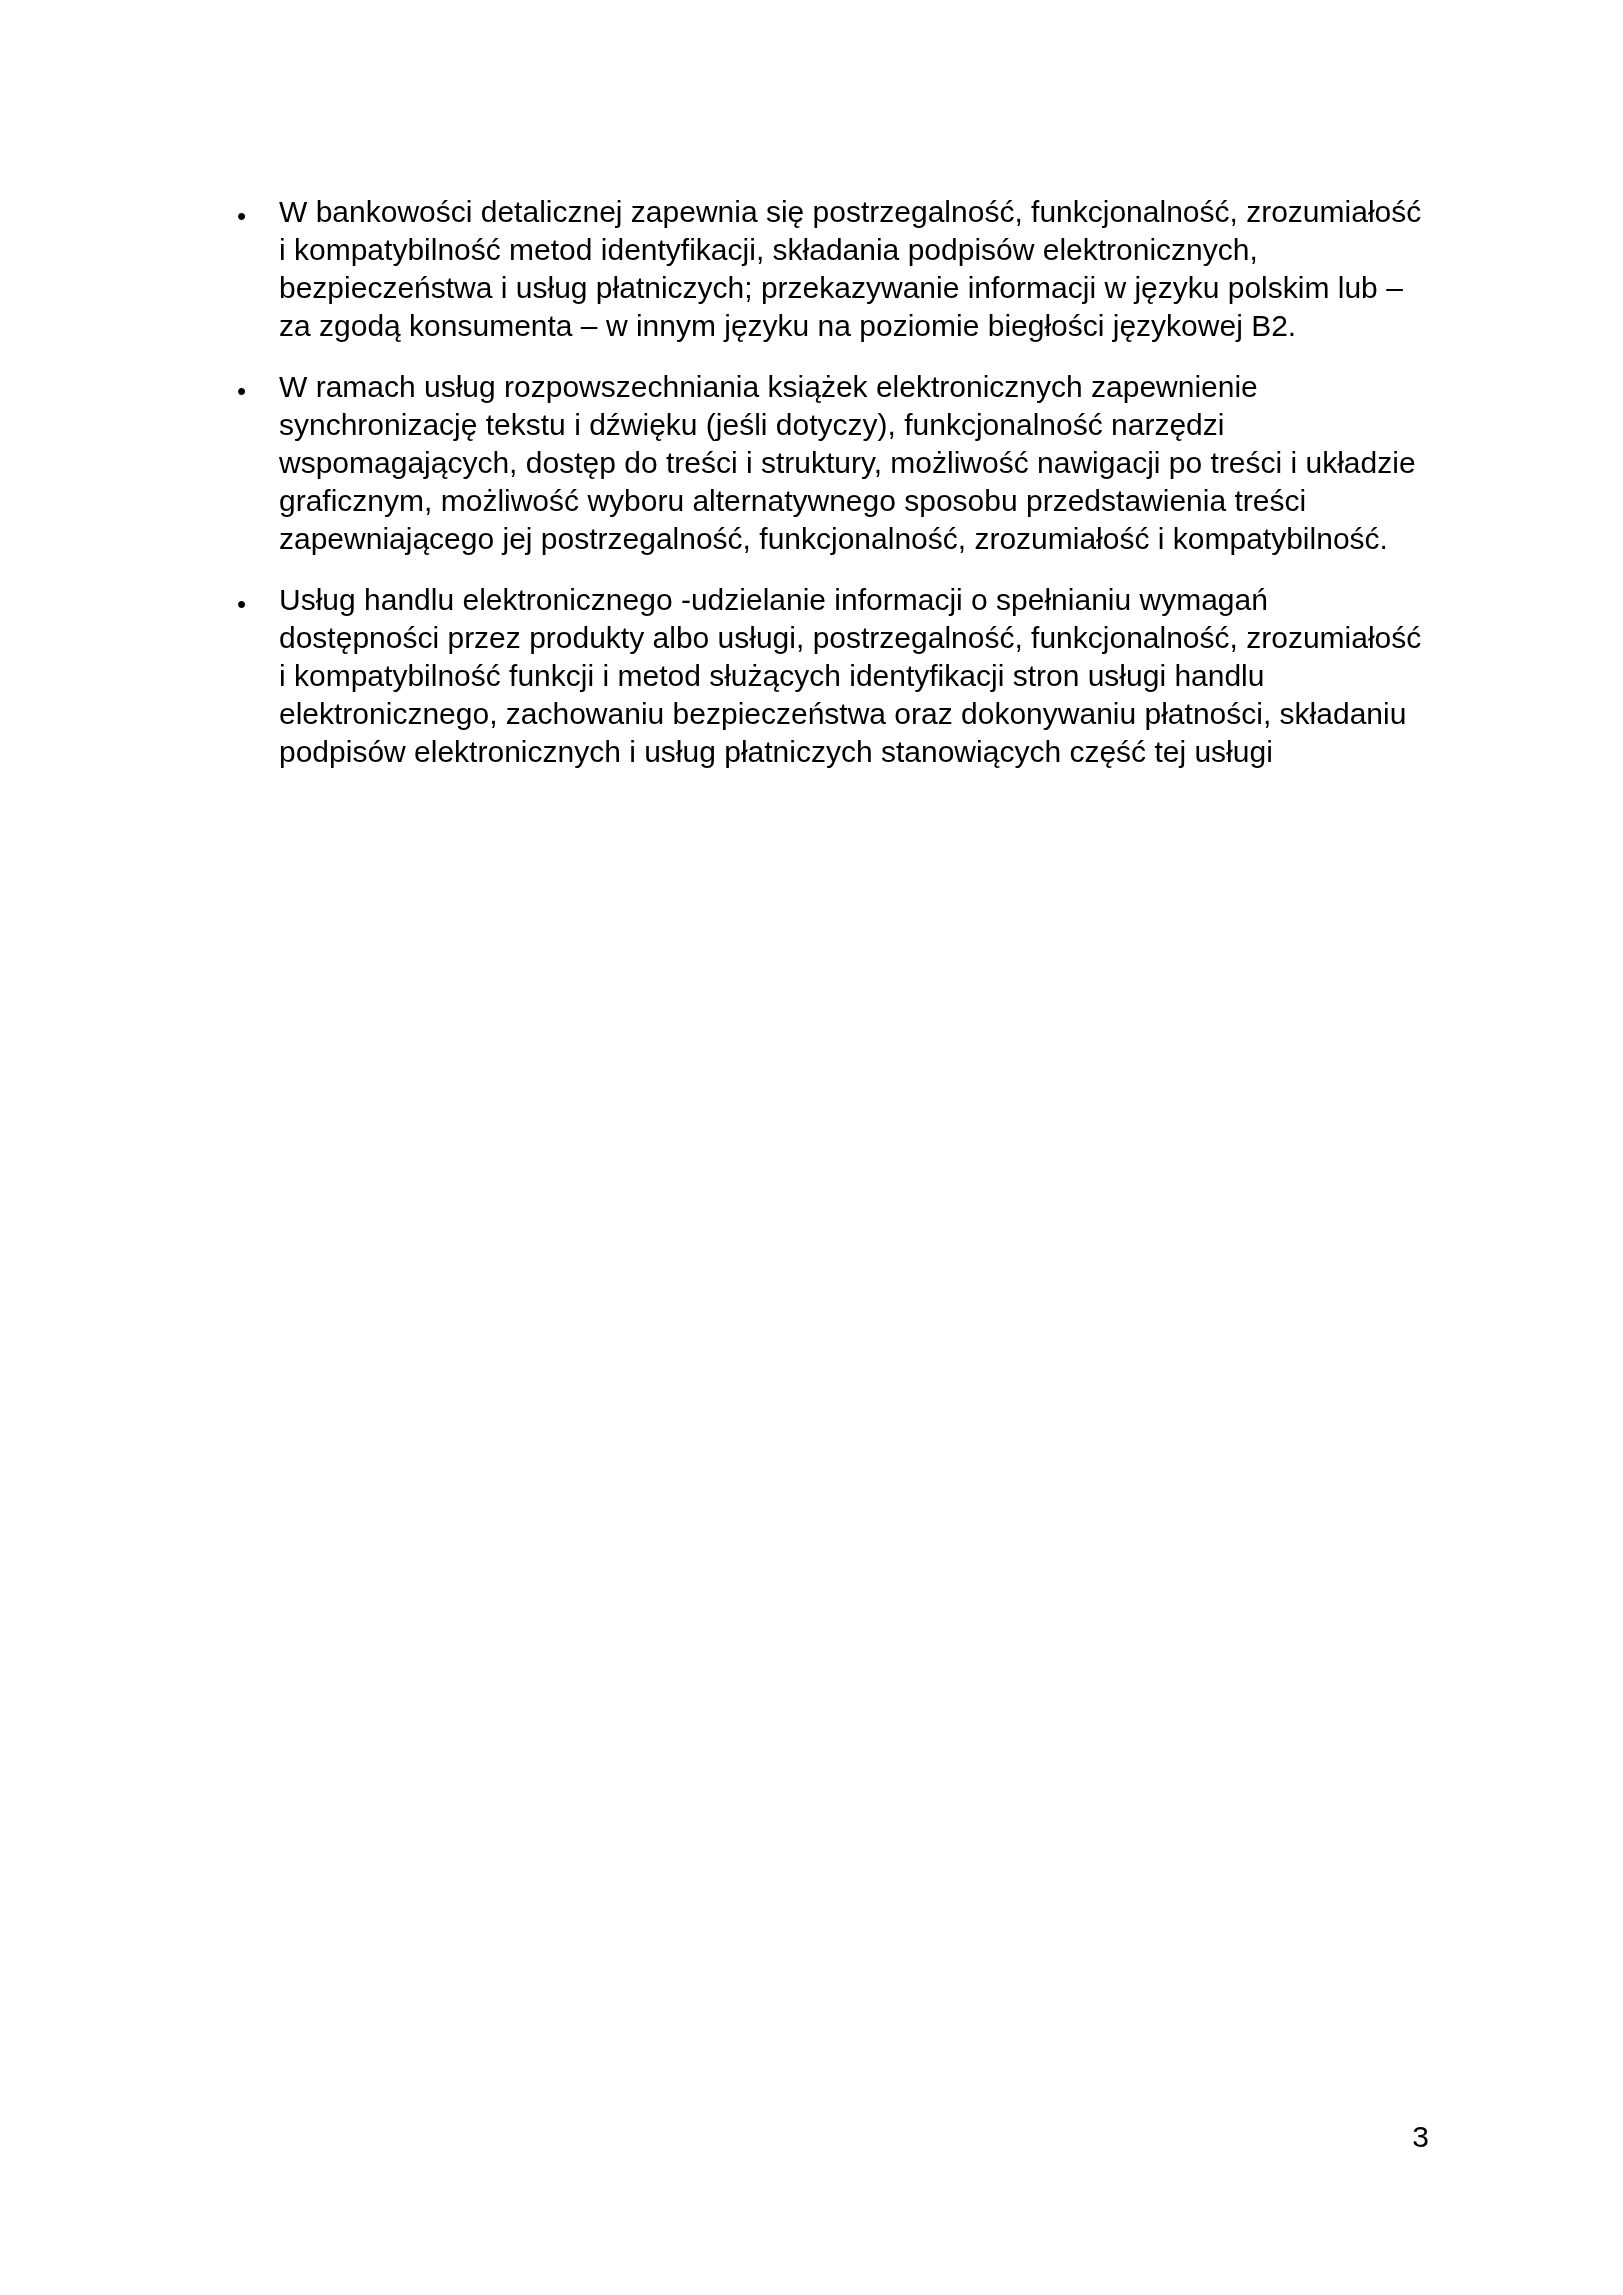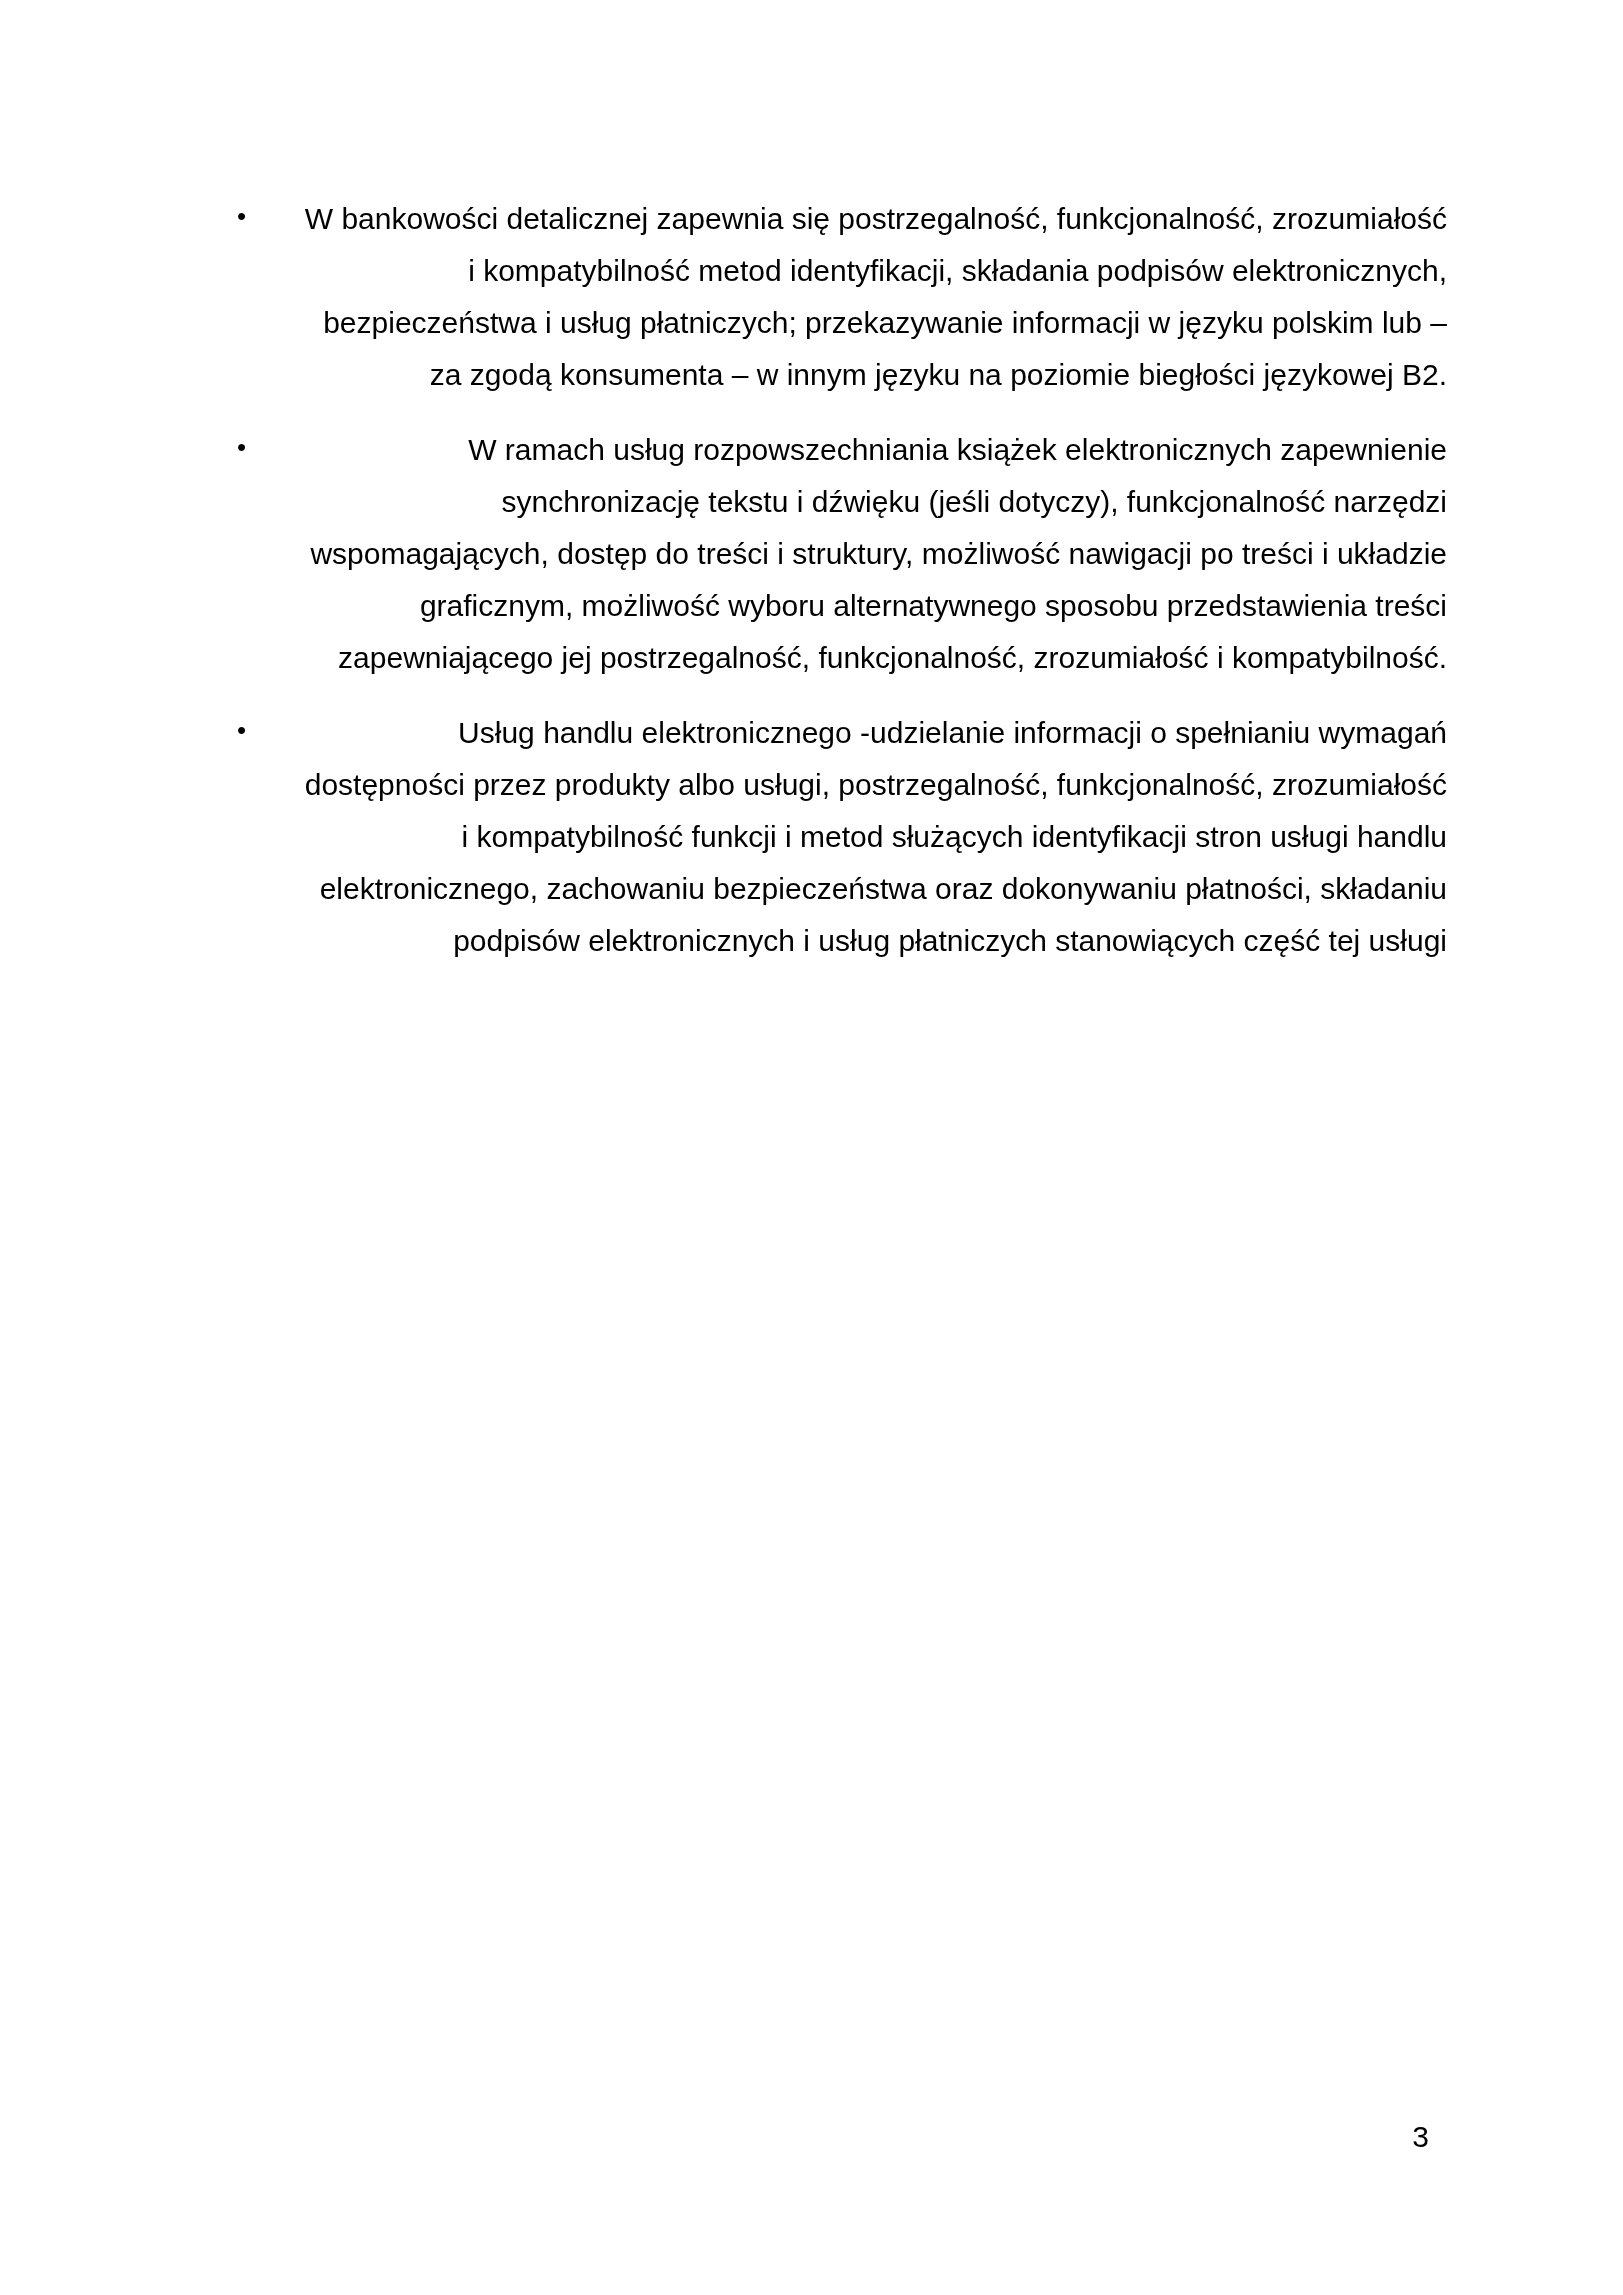--- a/index.html
+++ b/index.html
@@ -35,24 +35,23 @@
   .bullet-marker {
     flex: 0 0 42px;
     width: 42px;
     font-size: 26px;
     line-height: 46px;
     color: #000000;
   }
   .bullet-text {
     flex: 1 1 auto;
     font-size: 30px;
-    line-height: 52px;
+    line-height: 38px;
     white-space: pre-line;
     color: #000000;
-    text-align: right;
   }
   .page-footer {
     position: absolute;
     top: 2114px;
     right: 194px;
     left: 194px;
     text-align: right;
     font-size: 30px;
     line-height: 46px;
     color: #000000;

